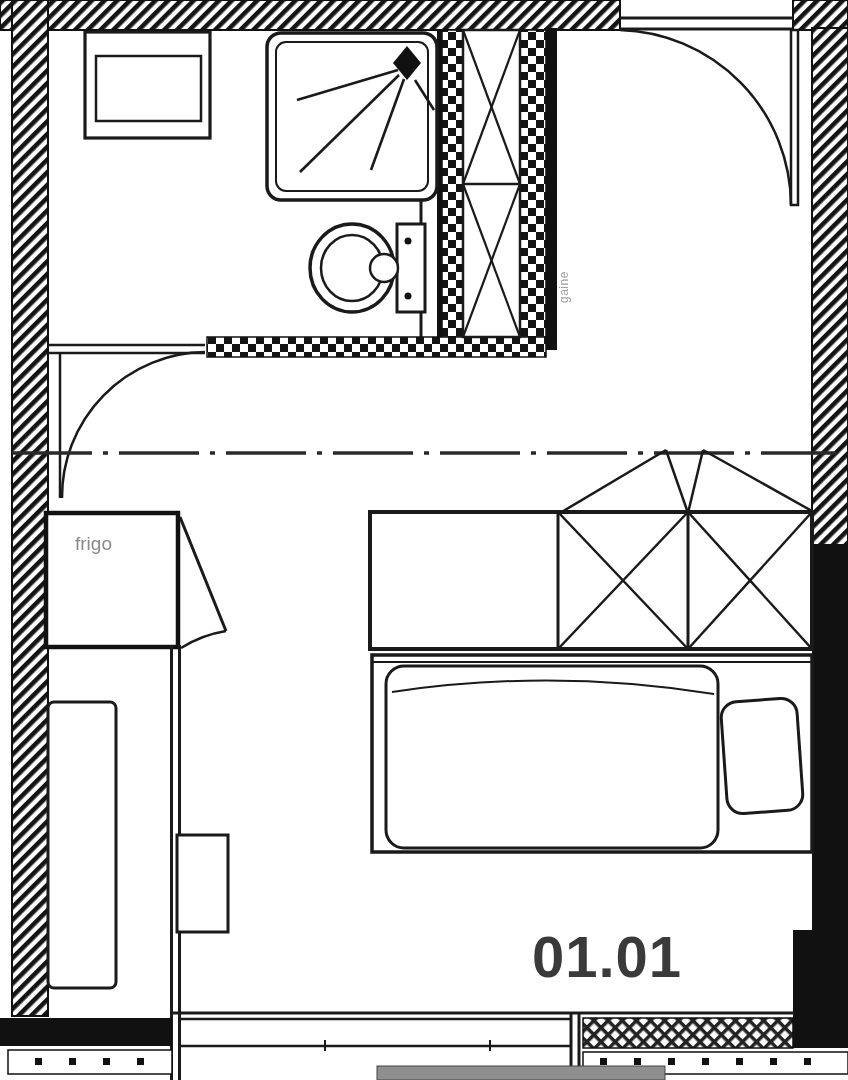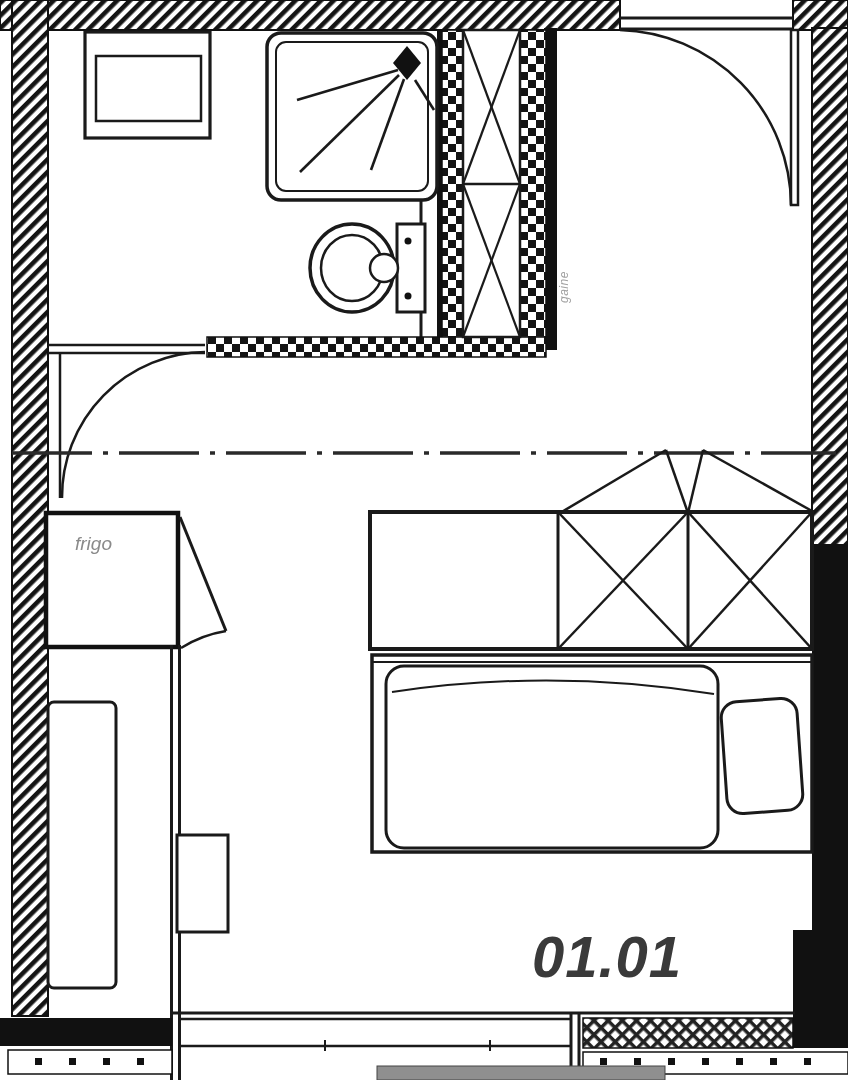--- a/index.html
+++ b/index.html
@@ -8,21 +8,20 @@
     background: #ffffff;
     width: 848px;
     height: 1080px;
     overflow: hidden;
     font-family: "Liberation Sans", sans-serif;
   }
   #plan-root {
     width: 848px;
     height: 913px;
     position: relative;
-    font-style: italic;
   }
   svg { display: block; }
   text {
     font-family: "Liberation Sans", sans-serif;
   }
   .room-number {
     font-size: 58px;
     font-weight: 600;
     letter-spacing: 1px;
   }

